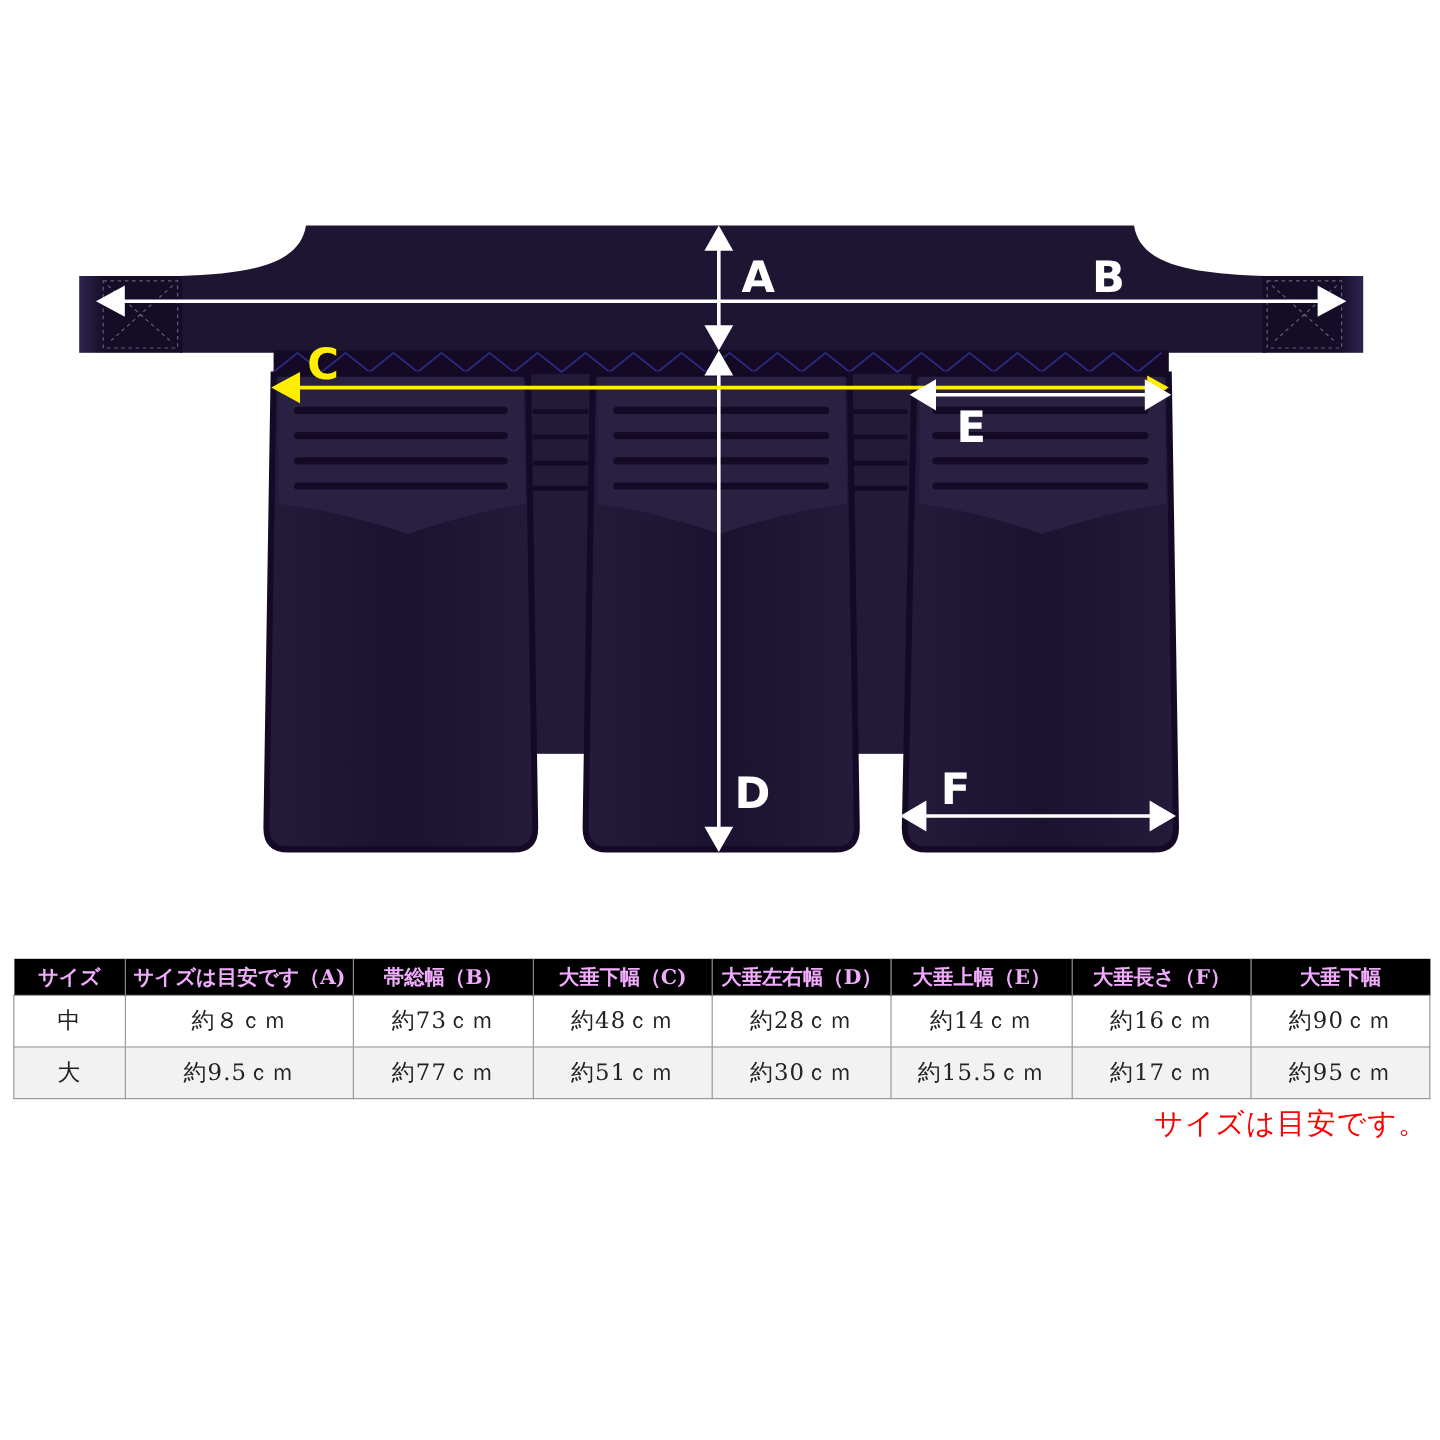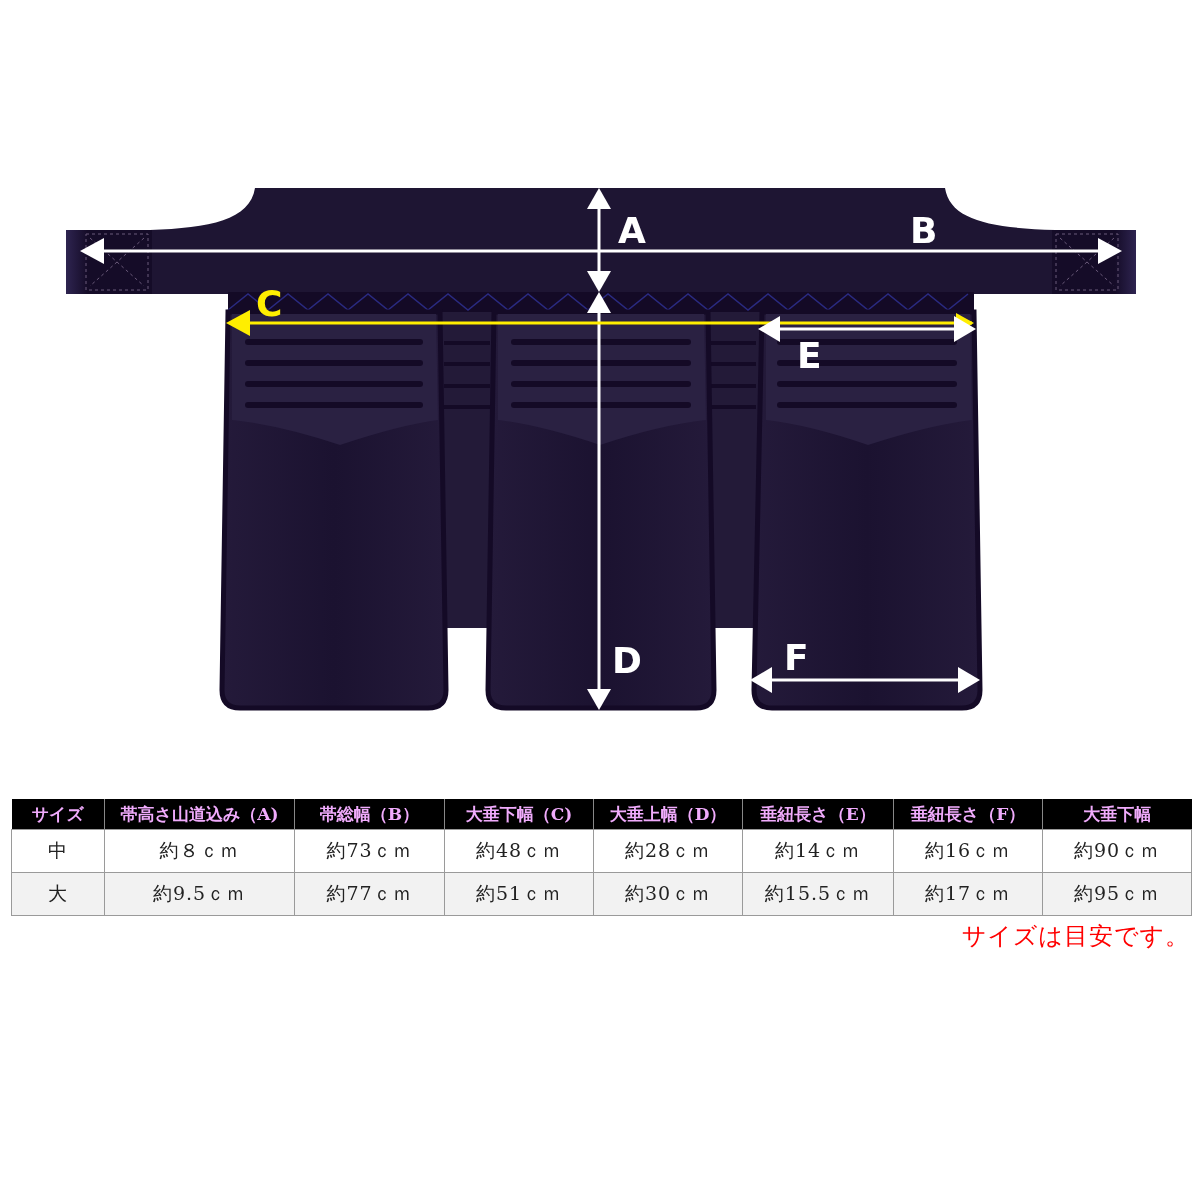--- a/index.html
+++ b/index.html
@@ -161,26 +161,26 @@
       <col style="width:150px">
       <col style="width:149px">
     <col style="width:149px">
       <col style="width:151px">
       <col style="width:149px">
       <col style="width:149px">
   </colgroup>
   <thead>
     <tr>
       <th>サイズ</th>
-      <th>帯高さ山道込み（A)</th>
+      <th>サイズは目安です（A)</th>
       <th>帯総幅（B）</th>
       <th>大垂下幅（C)</th>
-      <th>大垂上幅（D）</th>
-      <th>垂紐長さ（E）</th>
-      <th>垂紐長さ（F）</th>
+      <th>大垂左右幅（D）</th>
+      <th>大垂上幅（E）</th>
+      <th>大垂長さ（F）</th>
       <th>大垂下幅</th>
     </tr>
   </thead>
   <tbody>
     <tr class="row-1">
       <td>中</td>
       <td>約８ｃｍ</td>
       <td>約73ｃｍ</td>
       <td>約48ｃｍ</td>
       <td>約28ｃｍ</td>

